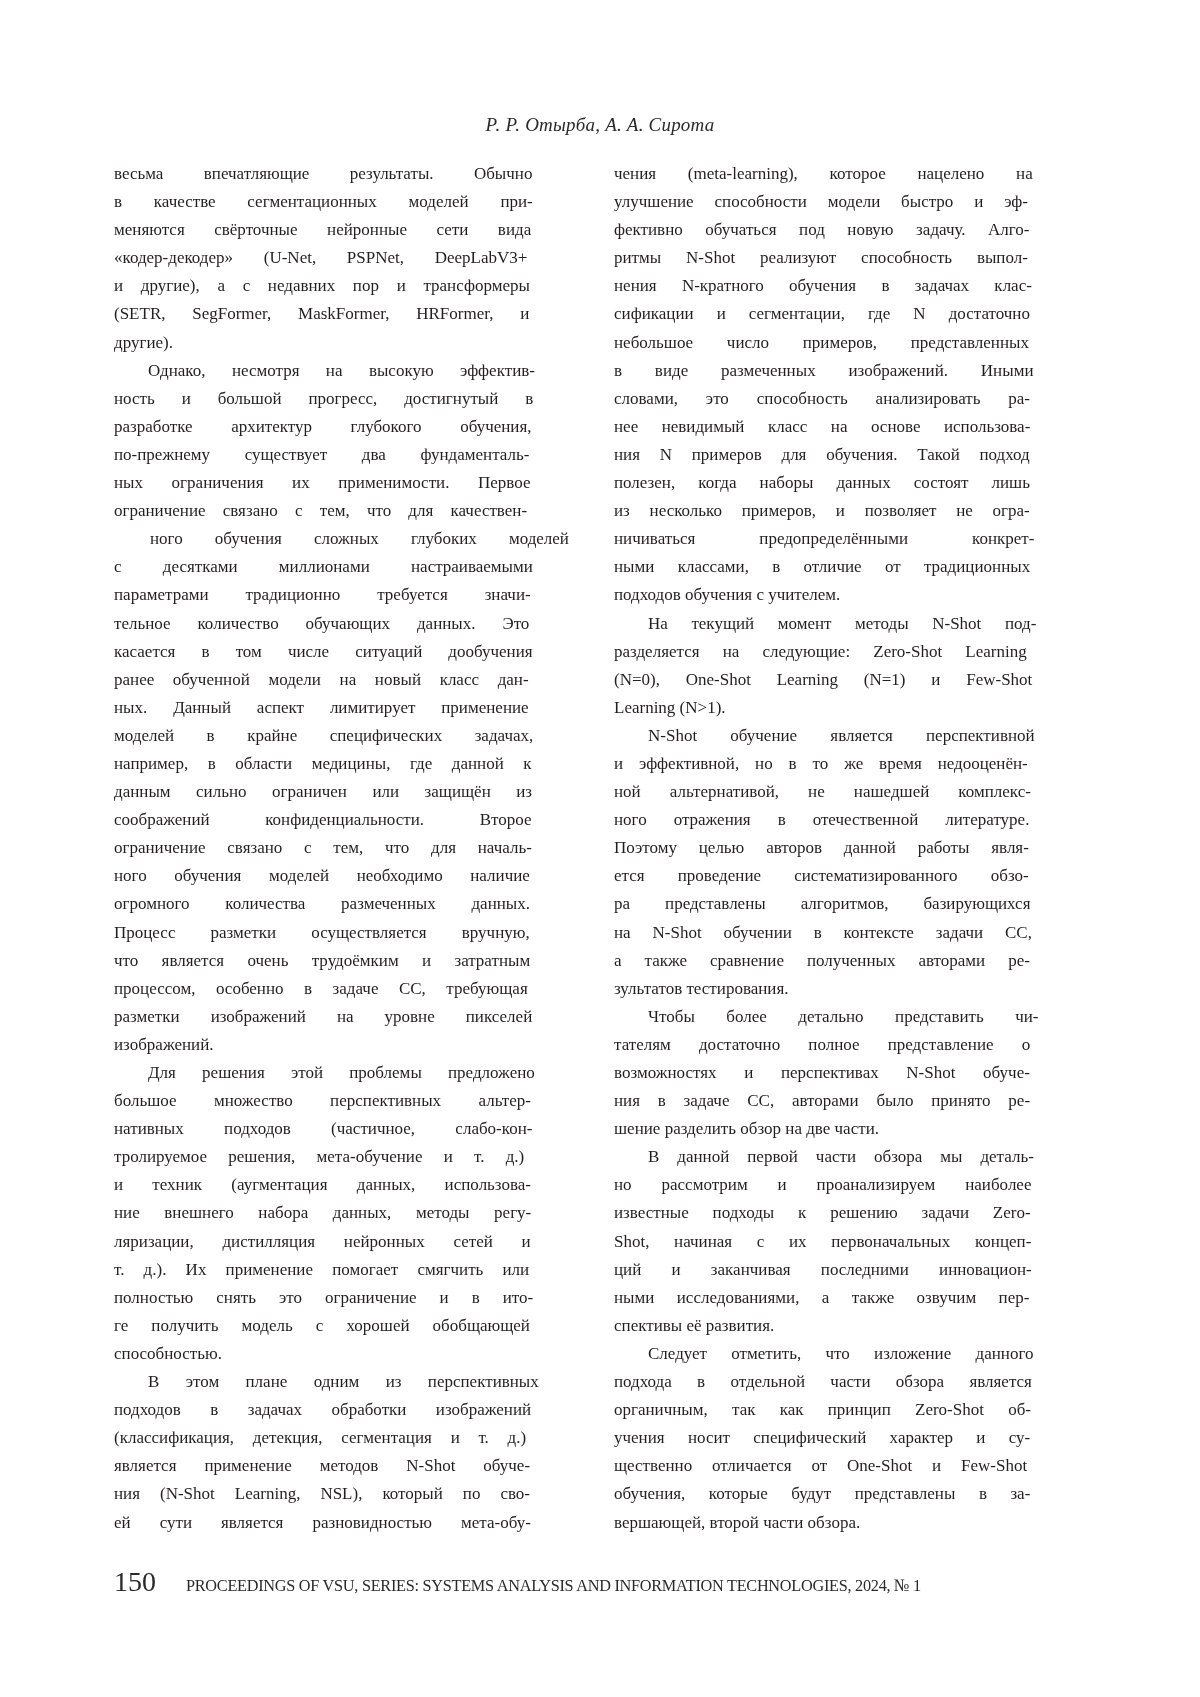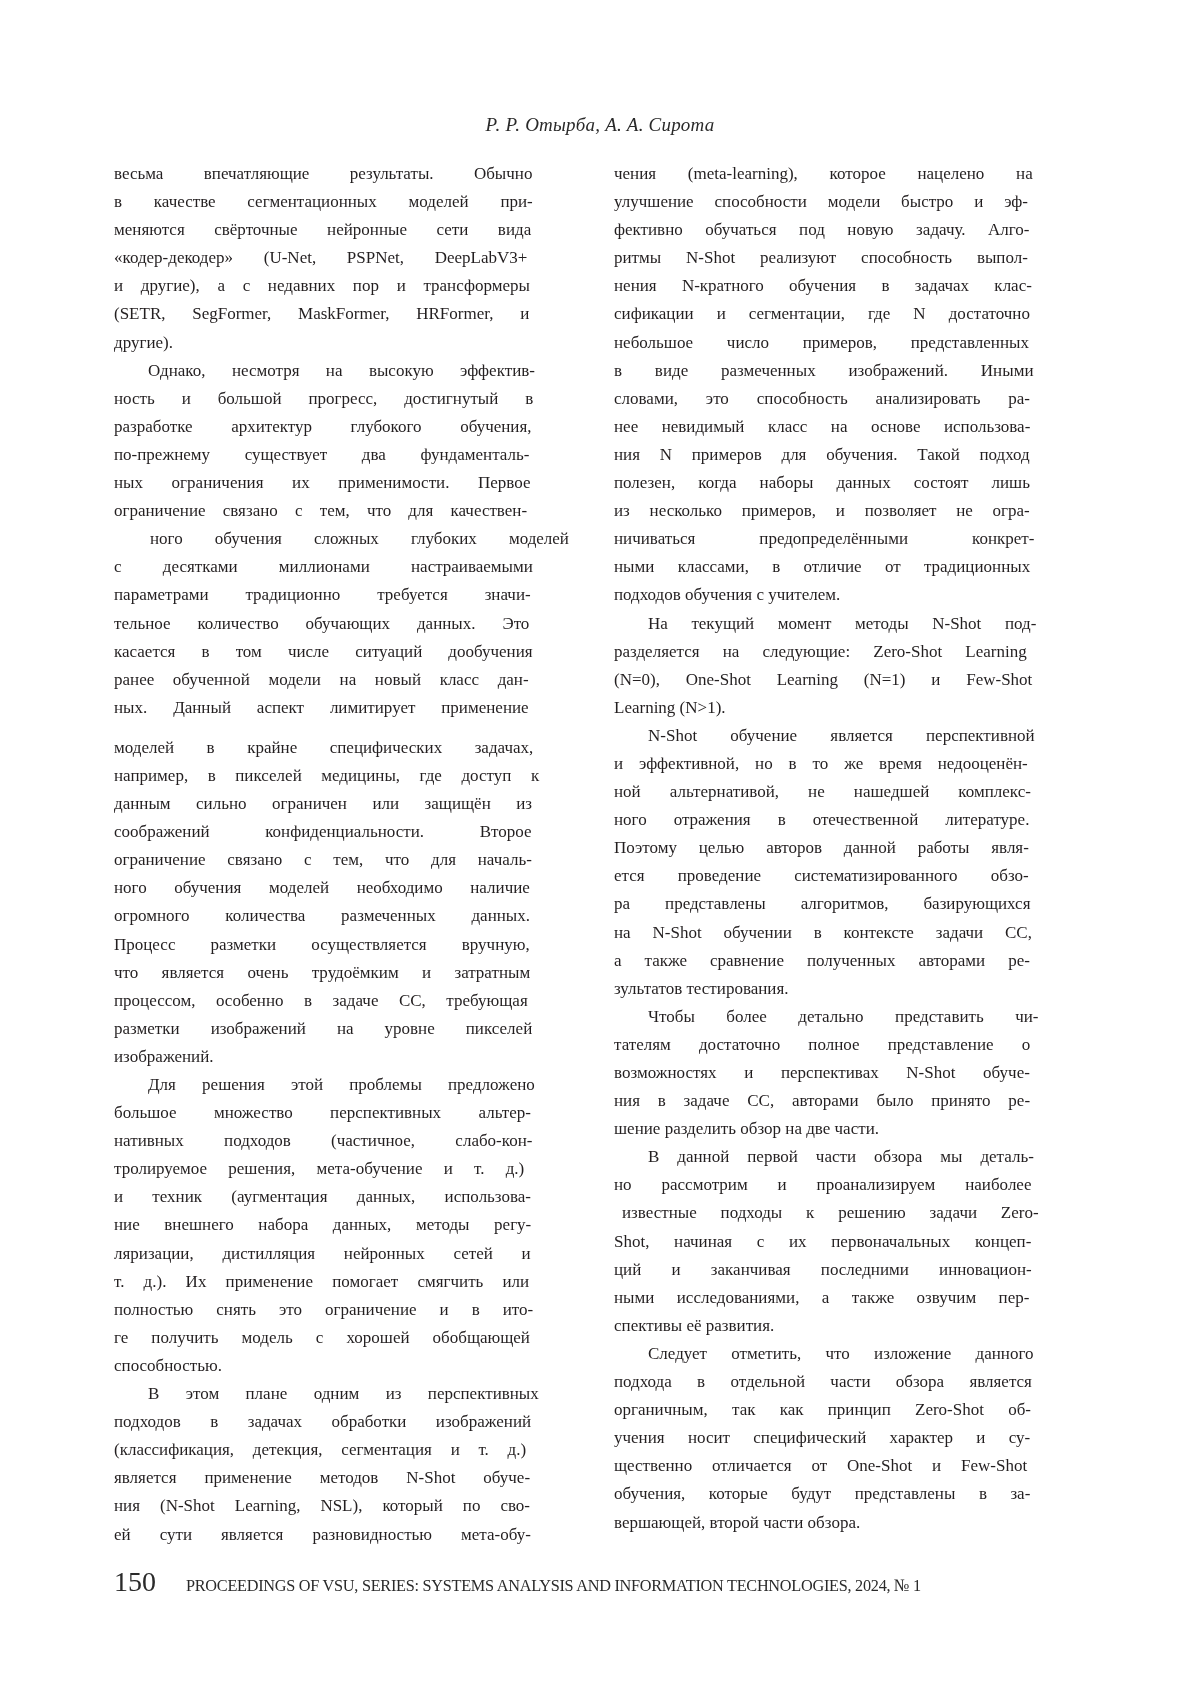--- a/index.html
+++ b/index.html
@@ -91,22 +91,22 @@
     <span class="line" style="word-spacing: 30.3542px; text-align-last: left;">по-прежнему существует два фундаменталь-</span>
     <span class="line" style="word-spacing: 24.3516px; text-align-last: left;">ных ограничения их применимости. Первое</span>
     <span class="line" style="word-spacing: 12.9479px; text-align-last: left;">ограничение связано с тем, что для качествен-</span>
     <span class="line" style="word-spacing: 27.8438px; text-align-last: left; margin-left: 36px;">ного обучения сложных глубоких моделей</span>
     <span class="line" style="word-spacing: 36.9896px; text-align-last: left;">с десятками миллионами настраиваемыми</span>
     <span class="line" style="word-spacing: 32.6823px; text-align-last: left;">параметрами традиционно требуется значи-</span>
     <span class="line" style="word-spacing: 22.6641px; text-align-last: left;">тельное количество обучающих данных. Это</span>
     <span class="line" style="word-spacing: 21.8719px; text-align-last: left;">касается в том числе ситуаций дообучения</span>
     <span class="line" style="word-spacing: 14.3854px; text-align-last: left;">ранее обученной модели на новый класс дан-</span>
     <span class="line" style="word-spacing: 21.6055px; text-align-last: left;">ных. Данный аспект лимитирует применение</span>
-    <span class="line" style="word-spacing: 28.2656px; text-align-last: left; margin-top: 12px;">моделей в крайне специфических задачах,</span>
-    <span class="line" style="word-spacing: 15.2865px; text-align-last: left;">например, в пикселей медицины, где доступ к</span>
+    <span class="line" style="word-spacing: 28.2656px; text-align-last: left;">моделей в крайне специфических задачах,</span>
+    <span class="line" style="word-spacing: 15.2865px; text-align-last: left;">например, в области медицины, где данной к</span>
     <span class="line" style="word-spacing: 21.2375px; text-align-last: left;">данным сильно ограничен или защищён из</span>
     <span class="line" style="word-spacing: 51.3438px; text-align-last: left;">соображений конфиденциальности. Второе</span>
     <span class="line" style="word-spacing: 17.487px; text-align-last: left;">ограничение связано с тем, что для началь-</span>
     <span class="line" style="word-spacing: 23.3516px; text-align-last: left;">ного обучения моделей необходимо наличие</span>
     <span class="line" style="word-spacing: 31.4792px; text-align-last: left;">огромного количества размеченных данных.</span>
     <span class="line" style="word-spacing: 30.8542px; text-align-last: left;">Процесс разметки осуществляется вручную,</span>
     <span class="line" style="word-spacing: 19.0844px; text-align-last: left;">что является очень трудоёмким и затратным</span>
     <span class="line" style="word-spacing: 16.2437px; text-align-last: left;">процессом, особенно в задаче СС, требующая</span>
     <span class="line" style="word-spacing: 26.7695px; text-align-last: left;">разметки изображений на уровне пикселей</span>
     <span class="line last">изображений.</span>
@@ -159,21 +159,21 @@
     <span class="line" style="word-spacing: 17.6016px; text-align-last: left;">на N-Shot обучении в контексте задачи СС,</span>
     <span class="line" style="word-spacing: 18.7031px; text-align-last: left;">а также сравнение полученных авторами ре-</span>
     <span class="line last">зультатов тестирования.</span>
     <span class="line indent" style="word-spacing: 27.2188px; text-align-last: left;">Чтобы более детально представить чи-</span>
     <span class="line" style="word-spacing: 23.8984px; text-align-last: left;">тателям достаточно полное представление о</span>
     <span class="line" style="word-spacing: 23.3984px; text-align-last: left;">возможностях и перспективах N-Shot обуче-</span>
     <span class="line" style="word-spacing: 13.5179px; text-align-last: left;">ния в задаче СС, авторами было принято ре-</span>
     <span class="line last">шение разделить обзор на две части.</span>
     <span class="line indent" style="word-spacing: 13.7109px; text-align-last: left;">В данной первой части обзора мы деталь-</span>
     <span class="line" style="word-spacing: 25.668px; text-align-last: left;">но рассмотрим и проанализируем наиболее</span>
-    <span class="line" style="word-spacing: 19.5844px; text-align-last: left; margin-left: 8px;">известные подходы к решению задачи Zero-</span>
+    <span class="line" style="word-spacing: 19.5844px; text-align-last: left;">известные подходы к решению задачи Zero-</span>
     <span class="line" style="word-spacing: 20.4062px; text-align-last: left;">Shot, начиная с их первоначальных концеп-</span>
     <span class="line" style="word-spacing: 25.9727px; text-align-last: left;">ций и заканчивая последними инновацион-</span>
     <span class="line" style="word-spacing: 18.1406px; text-align-last: left;">ными исследованиями, а также озвучим пер-</span>
     <span class="line last">спективы её развития.</span>
     <span class="line indent" style="word-spacing: 20.0117px; text-align-last: left;">Следует отметить, что изложение данного</span>
     <span class="line" style="word-spacing: 21.05px; text-align-last: left;">подхода в отдельной части обзора является</span>
     <span class="line" style="word-spacing: 19.9688px; text-align-last: left;">органичным, так как принцип Zero-Shot об-</span>
     <span class="line" style="word-spacing: 19.0437px; text-align-last: left;">учения носит специфический характер и су-</span>
     <span class="line" style="word-spacing: 15.625px; text-align-last: left;">щественно отличается от One-Shot и Few-Shot</span>
     <span class="line" style="word-spacing: 19.2531px; text-align-last: left;">обучения, которые будут представлены в за-</span>

